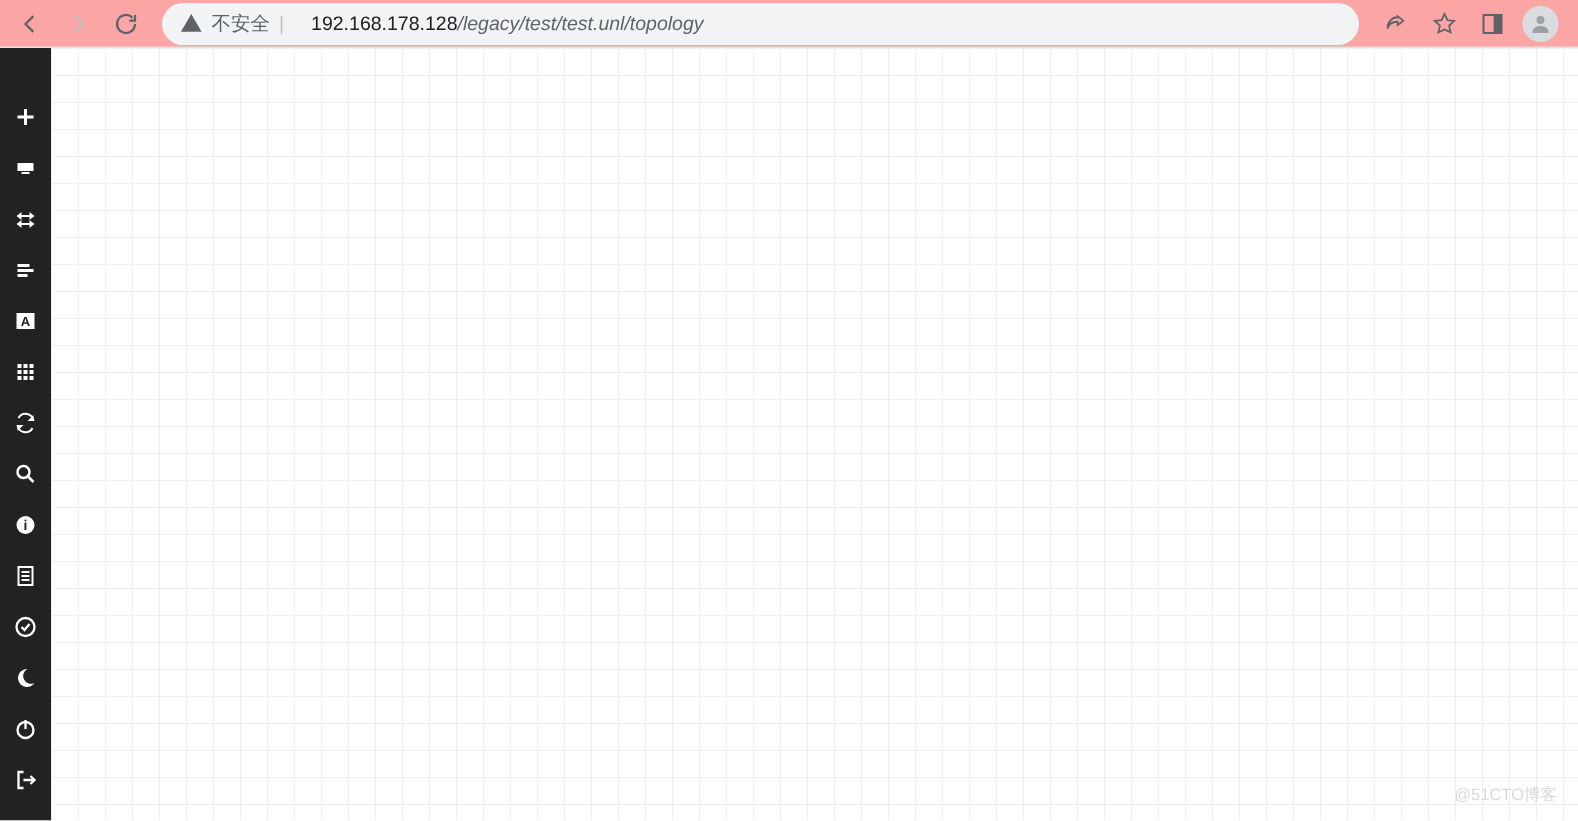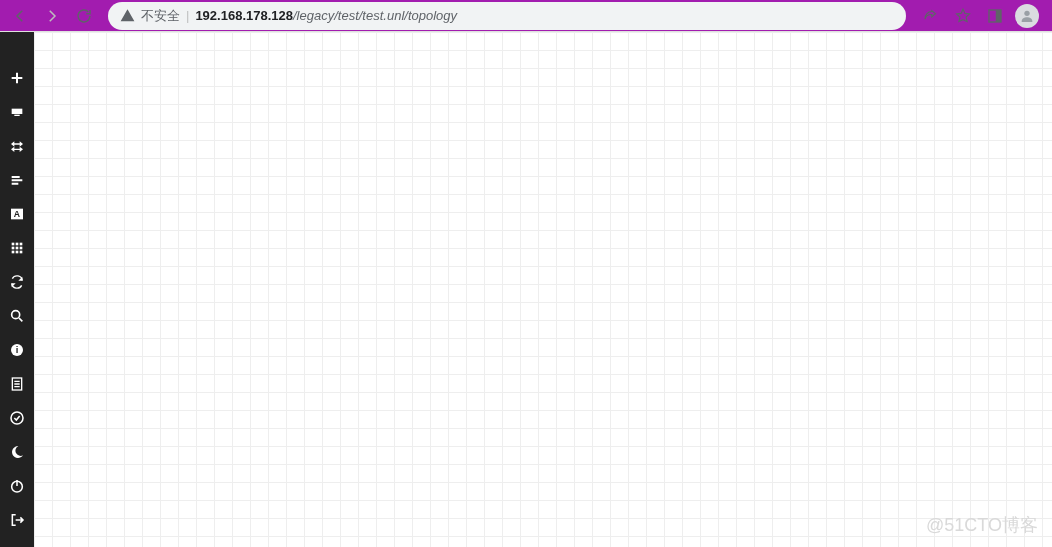--- a/index.html
+++ b/index.html
@@ -1,21 +1,21 @@
 <!DOCTYPE html>
 <html><head>
   <meta charset="utf-8">
   <style>
     * { margin: 0; padding: 0; box-sizing: border-box; }
     html, body { width: 1052px; height: 547px; font-family: Arial, sans-serif; overflow: hidden; }
 
     
     .browser-bar {
       height: 32px;
-      background: #a21caf;
+      background: #fca5a5;
       display: flex;
       align-items: center;
       padding: 0 6px;
       gap: 4px;
       border-bottom: 1px solid #e0e0e0;
     }
     .nav-btn {
       width: 28px; height: 28px;
       display: flex; align-items: center; justify-content: center;
       border-radius: 50%;
@@ -33,21 +33,21 @@
       align-items: center;
       padding: 0 12px;
       gap: 6px;
       font-size: 13px;
       color: #5f6368;
       margin: 0 6px;
     }
     .addr .warn { display: flex; align-items: center; }
     .addr .warn svg { width: 15px; height: 15px; fill: #5f6368; }
     .addr .sep { color: #c0c0c0; }
-    .addr .url b { font-weight: 700; color: #202124; }
+    .addr .url b { font-weight: 400; color: #202124; margin-left: 12px; }
     .addr .url span { color: #5f6368; font-style: italic; }
     .right-icons { display: flex; align-items: center; gap: 2px; padding-right: 4px;}
     .right-icon {
       width: 30px; height: 30px;
       display: flex; align-items: center; justify-content: center;
       color: #5f6368; cursor: pointer; border-radius: 50%;
     }
     .right-icon svg { width: 18px; height: 18px; }
     .avatar {
       width: 24px; height: 24px; border-radius: 50%;
@@ -79,21 +79,21 @@
       background-color: #fff;
       background-image:
         linear-gradient(#eeeeee 1px, transparent 1px),
         linear-gradient(90deg, #eeeeee 1px, transparent 1px);
       background-size: 18px 18px;
       position: relative;
     }
     .watermark {
       position: absolute;
       bottom: 10px; right: 14px;
-      font-size: 18px;
+      font-size: 11px;
       color: #d9d9d9;
       pointer-events: none;
       margin-top: 37px;
     }
   </style>
 </head>
 <body>
 
 <div class="browser-bar">
   <div class="nav-btn">

